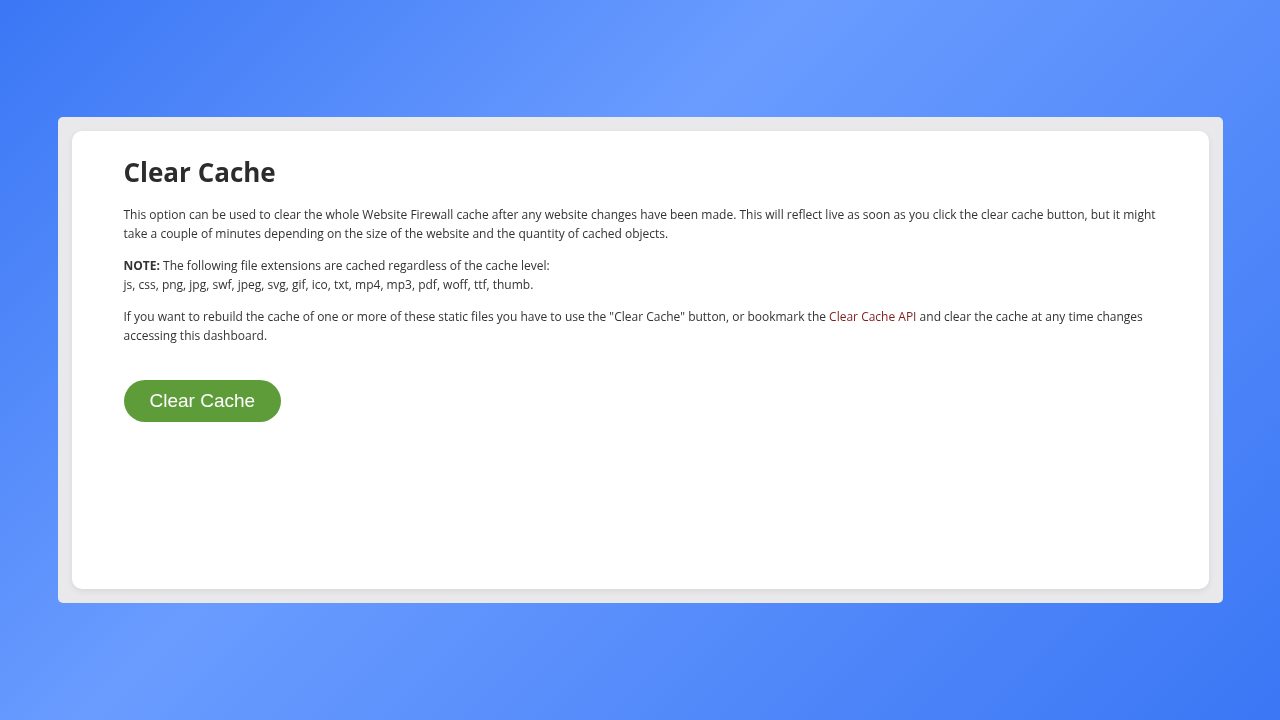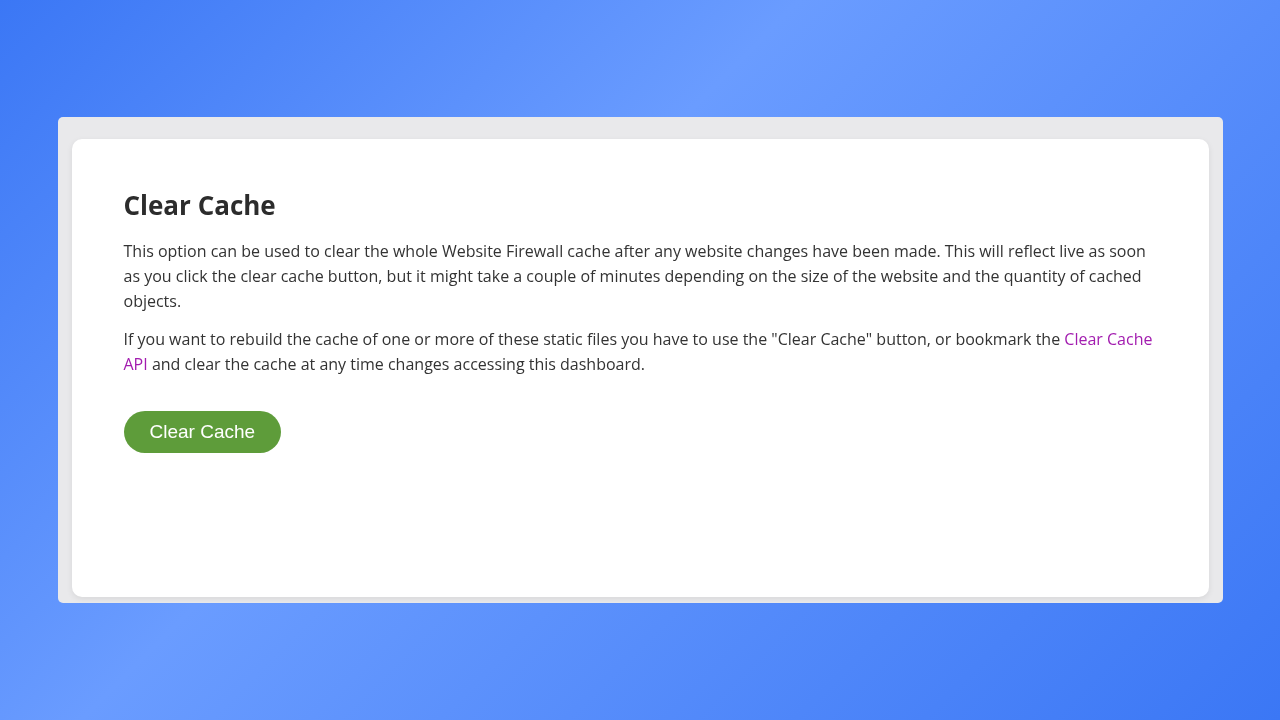--- a/index.html
+++ b/index.html
@@ -17,41 +17,40 @@
     background: #e9e9eb;
     border-radius: 5px;
     padding: 14px 14px 14px 14px;
   }
   .card {
     width: 100%;
     height: 100%;
     background: #ffffff;
     border-radius: 10px;
     box-shadow: 0 2px 6px rgba(0,0,0,0.08);
-    padding: 48px 52px 40px 52px;
+    padding: 23px 52px 40px 52px;
     color: #2c2c2c;
-    margin-top: 8px;
   }
   .card h2 {
     font-size: 26px;
     font-weight: 700;
     color: #2c2c2c;
     margin-bottom: 16px;
   }
   .card p {
-    font-size: 16px;
+    font-size: 12px;
     line-height: 1.55;
     color: #333;
     margin-bottom: 14px;
   }
   .card p.note-block { margin-bottom: 14px; }
   .card p.last { margin-bottom: 34px; }
   .note-label { font-weight: 700; }
   a.api-link {
-    color: #a21caf;
+    color: #7f1d1d;
     text-decoration: none;
     cursor: pointer;
   }
   .btn {
     display: inline-block;
     background: #5e9c3a;
     color: #ffffff;
     font-size: 19px;
     border: none;
     border-radius: 22px;
@@ -62,20 +61,24 @@
 </head>
 <body>
 
 <div class="outer-panel">
   <div class="card">
 
     <h2>Clear Cache</h2>
 
     <p>This option can be used to clear the whole Website Firewall cache after any website changes have been made. This will reflect live as soon as you click the clear cache button, but it might take a couple of minutes depending on the size of the website and the quantity of cached objects.</p>
 
+    <p class="note-block">
+      <span class="note-label">NOTE:</span><span> The following file extensions are cached regardless of the cache level:</span><br>
+      <span>js, css, png, jpg, swf, jpeg, svg, gif, ico, txt, mp4, mp3, pdf, woff, ttf, thumb.</span>
+    </p>
 
     <p class="last">
       <span>If you want to rebuild the cache of one or more of these static files you have to use the "Clear Cache" button, or bookmark the </span><a class="api-link">Clear Cache API</a><span> and clear the cache at any time changes accessing this dashboard.</span>
     </p>
 
     <button class="btn">Clear Cache</button>
 
   </div>
 </div>
 

